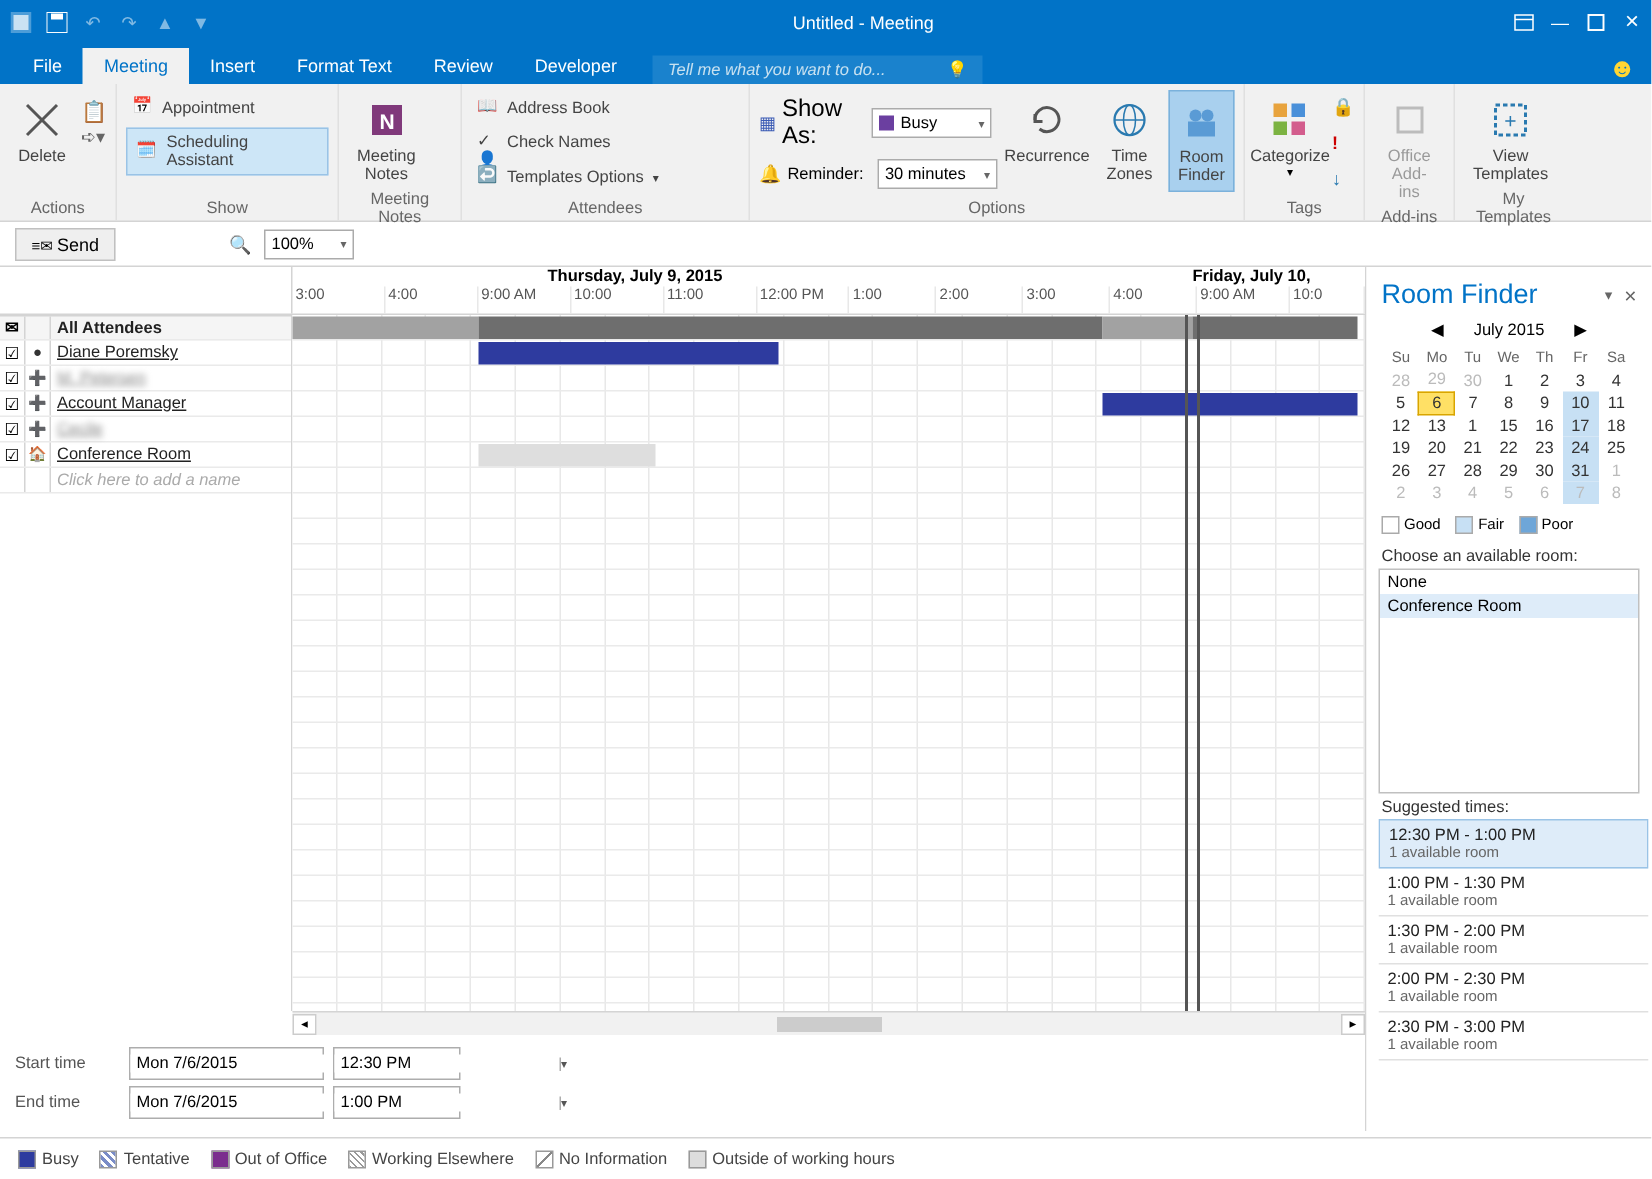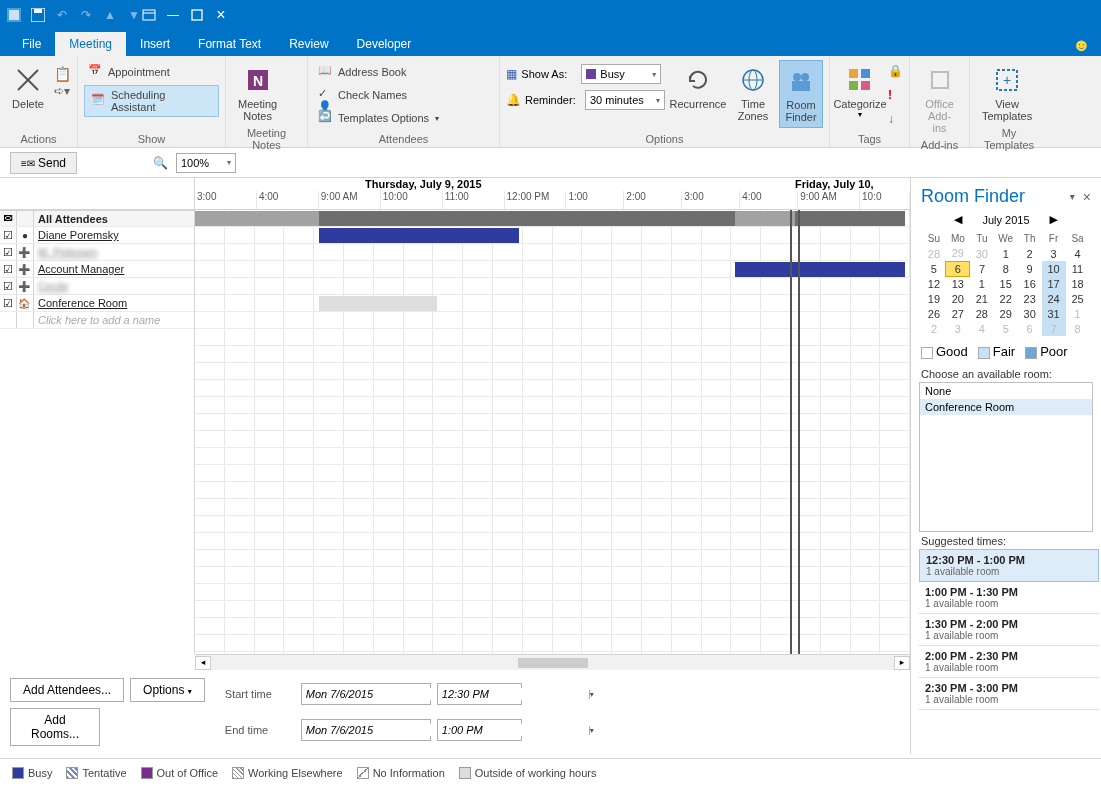--- a/index.html
+++ b/index.html
@@ -78,21 +78,21 @@
 .hscroll { height: 16px; border-top: 1px solid #d4d4d4; display: flex; align-items: center; background: #f1f1f1; margin-left: 195px; }
 .hscroll-btn { width: 16px; height: 14px; border: 1px solid #ccc; text-align: center; font-size: 9px; background: #fff; }
 .hscroll-track { flex: 1; display: flex; justify-content: center; }
 .hscroll-thumb { width: 70px; height: 10px; background: #ccc; }
 
 
 .bottom-ctrls { padding: 8px 10px; display: flex; gap: 20px; }
 .btnbox { border: 1px solid #adadad; padding: 4px 12px; font-size: 12px; background: #fff; cursor: pointer; }
 .time-fields { display: grid; grid-template-columns: 70px 130px 85px; gap: 4px 6px; align-items: center; font-size: 11px; color: #555; }
 .datefield { border: 1px solid #adadad; display: flex; align-items: center; background: #fff; height: 22px; }
-.datefield input { border: none; flex: 1; padding: 0 4px; font-size: 11px; outline: none; font-style: italic; }
+.datefield input { border: none; flex: 1; padding: 0 4px; font-size: 11px; outline: none; }
 .datefield .cal-icon { width: 20px; border-left: 1px solid #adadad; text-align: center; font-size: 11px; }
 .datefield .dd-icon { width: 16px; border-left: 1px solid #adadad; text-align: center; font-size: 8px; }
 
 
 .legend { position: absolute; bottom: 0; left: 0; right: 0; height: 28px; border-top: 1px solid #d4d4d4; display: flex; align-items: center; gap: 14px; padding: 0 12px; font-size: 11px; color: #444; background: #fff; }
 .lg-item { display: flex; align-items: center; gap: 4px; }
 .lg-sw { width: 12px; height: 12px; border: 1px solid #999; }
 
 
 .rf-header { display: flex; align-items: center; padding: 8px 10px 4px 10px; }
@@ -101,30 +101,30 @@
 .rf-header .x { font-size: 14px; color: #666; }
 .cal-nav { display: flex; align-items: center; justify-content: center; gap: 20px; font-size: 11px; padding: 2px 0; }
 .cal-nav .arrow { font-size: 11px; cursor: pointer; }
 .mini-cal { width: 168px; margin: 2px auto; font-size: 11px; }
 .mini-cal table { width: 100%; border-collapse: collapse; }
 .mini-cal th { font-weight: normal; color: #666; width: 24px; height: 16px; font-size: 10px; }
 .mini-cal td { text-align: center; width: 24px; height: 15px; font-size: 11px; color: #333; }
 .mini-cal td.dim { color: #bbb; }
 .mini-cal td.today { background: #ffe065; border: 1px solid #d9a500; }
 .mini-cal td.sel { background: #c7e0f4; }
-.rf-legend { display: flex; gap: 10px; padding: 6px 10px; font-size: 13px; }
+.rf-legend { display: flex; gap: 10px; padding: 6px 10px; font-size: 10px; }
 .rf-legend .sw { width: 12px; height: 12px; border: 1px solid #aaa; display: inline-block; margin-right: 3px; vertical-align: middle; }
 .rf-label { font-size: 11px; color: #333; padding: 3px 10px 2px 10px; }
 .room-list { margin: 0 8px; border: 1px solid #c0c0c0; height: 150px; font-size: 11px; }
 .room-list div { padding: 2px 5px; }
 .room-list .sel { background: #deecf9; }
 .sug-list { margin: 0 2px 0 8px; overflow-y: scroll; height: 180px; }
 .sug-item { border-bottom: 1px solid #e0e0e0; padding: 4px 6px; font-size: 11px; }
 .sug-item.sel { background: #deecf9; border: 1px solid #9ac3e6; }
-.sug-item .t { font-weight: bold; color: #222; }
+.sug-item .t { font-weight: normal; color: #222; }
 .sug-item .r { color: #666; font-size: 10px; }
 
 svg { display: block; }
 </style>
 </head>
 <body>
 
 <div class="titlebar">
   <div class="tb-left">
     <span class="tb-icon">
@@ -137,20 +137,21 @@
         <svg width="14" height="14">
           <rect width="14" height="14" fill="none" stroke="#fff" stroke-width="1.3"></rect>
           <rect x="3" y="1" width="8" height="4" fill="#fff"></rect>
         </svg>
       </span>
     <span class="tb-icon" style="opacity:0.5">↶</span>
     <span class="tb-icon" style="opacity:0.5">↷</span>
     <span class="tb-icon" style="opacity:0.5">▲</span>
     <span class="tb-icon" style="opacity:0.5">▼</span>
   </div>
+  <div class="tb-title">Untitled - Meeting</div>
   <div class="tb-right">
     <span class="tb-icon">
         <svg width="14" height="12">
           <rect x="1" y="1" width="12" height="10" fill="none" stroke="#fff"></rect>
           <line x1="1" y1="4" x2="13" y2="4" stroke="#fff"></line>
         </svg>
       </span>
     <span class="tb-icon">—</span>
     <span class="tb-icon">
         <svg width="12" height="12">
@@ -161,20 +162,24 @@
   </div>
 </div>
 
 <div class="ribbon-tabs">
   <div class="rtab">File</div>
   <div class="rtab active">Meeting</div>
   <div class="rtab">Insert</div>
   <div class="rtab">Format Text</div>
   <div class="rtab">Review</div>
   <div class="rtab">Developer</div>
+  <div class="tellme">
+    <span>Tell me what you want to do...</span>
+    <span class="bulb">💡</span>
+  </div>
   <span class="smiley">☻</span>
 </div>
 
 <div class="ribbon">
 
   <div class="rgroup" style="width:78px">
     <div class="rgroup-body">
       <div class="bigbtn">
         <span class="icon">
             <svg width="28" height="28">
@@ -241,21 +246,21 @@
       </div>
     </div>
     <div class="rgroup-label">Attendees</div>
   </div>
 
   <div class="rgroup" style="width:330px">
     <div class="rgroup-body">
       <div class="stack" style="gap:6px;padding-top:4px">
         <div style="display:flex;align-items:center;gap:4px">
           <span style="color:#3b5bb5">▦</span>
-          <span style="font-size:11px;width:56px">Show As:</span>
+          <span style="font-size:16px;width:56px">Show As:</span>
           <div class="select">
               <span style="width:10px;height:10px;background:#6b3fa0;margin-right:4px"></span>
               <span>Busy</span>
               <span class="arrow">▾</span>
             </div>
         </div>
         <div style="display:flex;align-items:center;gap:4px">
           <span>🔔</span>
           <span style="font-size:11px;width:56px">Reminder:</span>
           <div class="select">
@@ -513,27 +518,20 @@
     </div>
     <div class="hscroll">
       <div class="hscroll-btn">◂</div>
       <div class="hscroll-track">
           <div class="hscroll-thumb"></div>
         </div>
       <div class="hscroll-btn">▸</div>
     </div>
 
     <div class="bottom-ctrls">
-      <div class="stack" style="gap:6px">
-        <div style="display:flex;gap:6px">
-          <button class="btnbox">Add Attendees...</button>
-          <button class="btnbox"><span>Options</span> <span style="font-size:8px">▾</span></button>
-        </div>
-        <button class="btnbox" style="width:90px">Add Rooms...</button>
-      </div>
       <div class="time-fields">
         <span>Start time</span>
         <div class="datefield">
             <input value="Mon 7/6/2015" style="">
             <span class="cal-icon">📅</span>
           </div>
         <div class="datefield">
             <input value="12:30 PM" style="">
             <span class="dd-icon">▾</span>
           </div>

